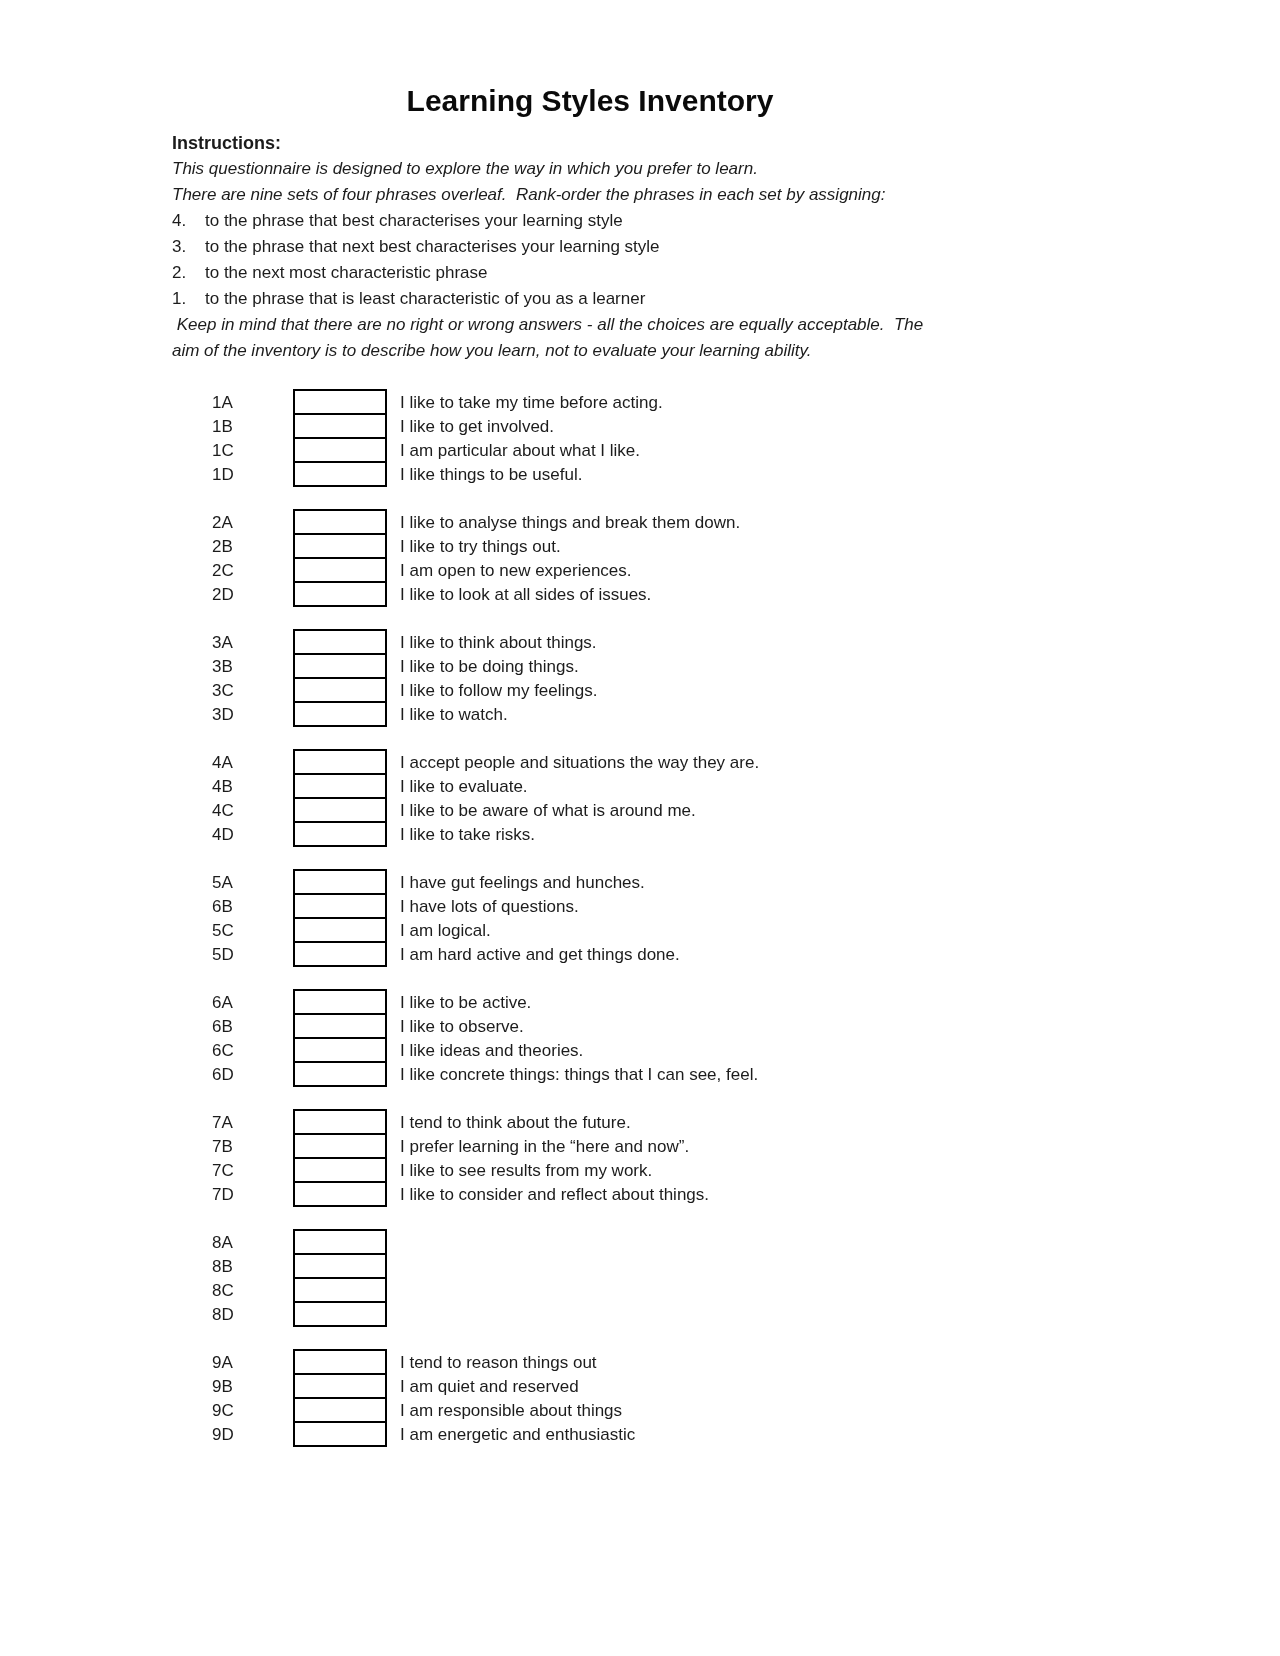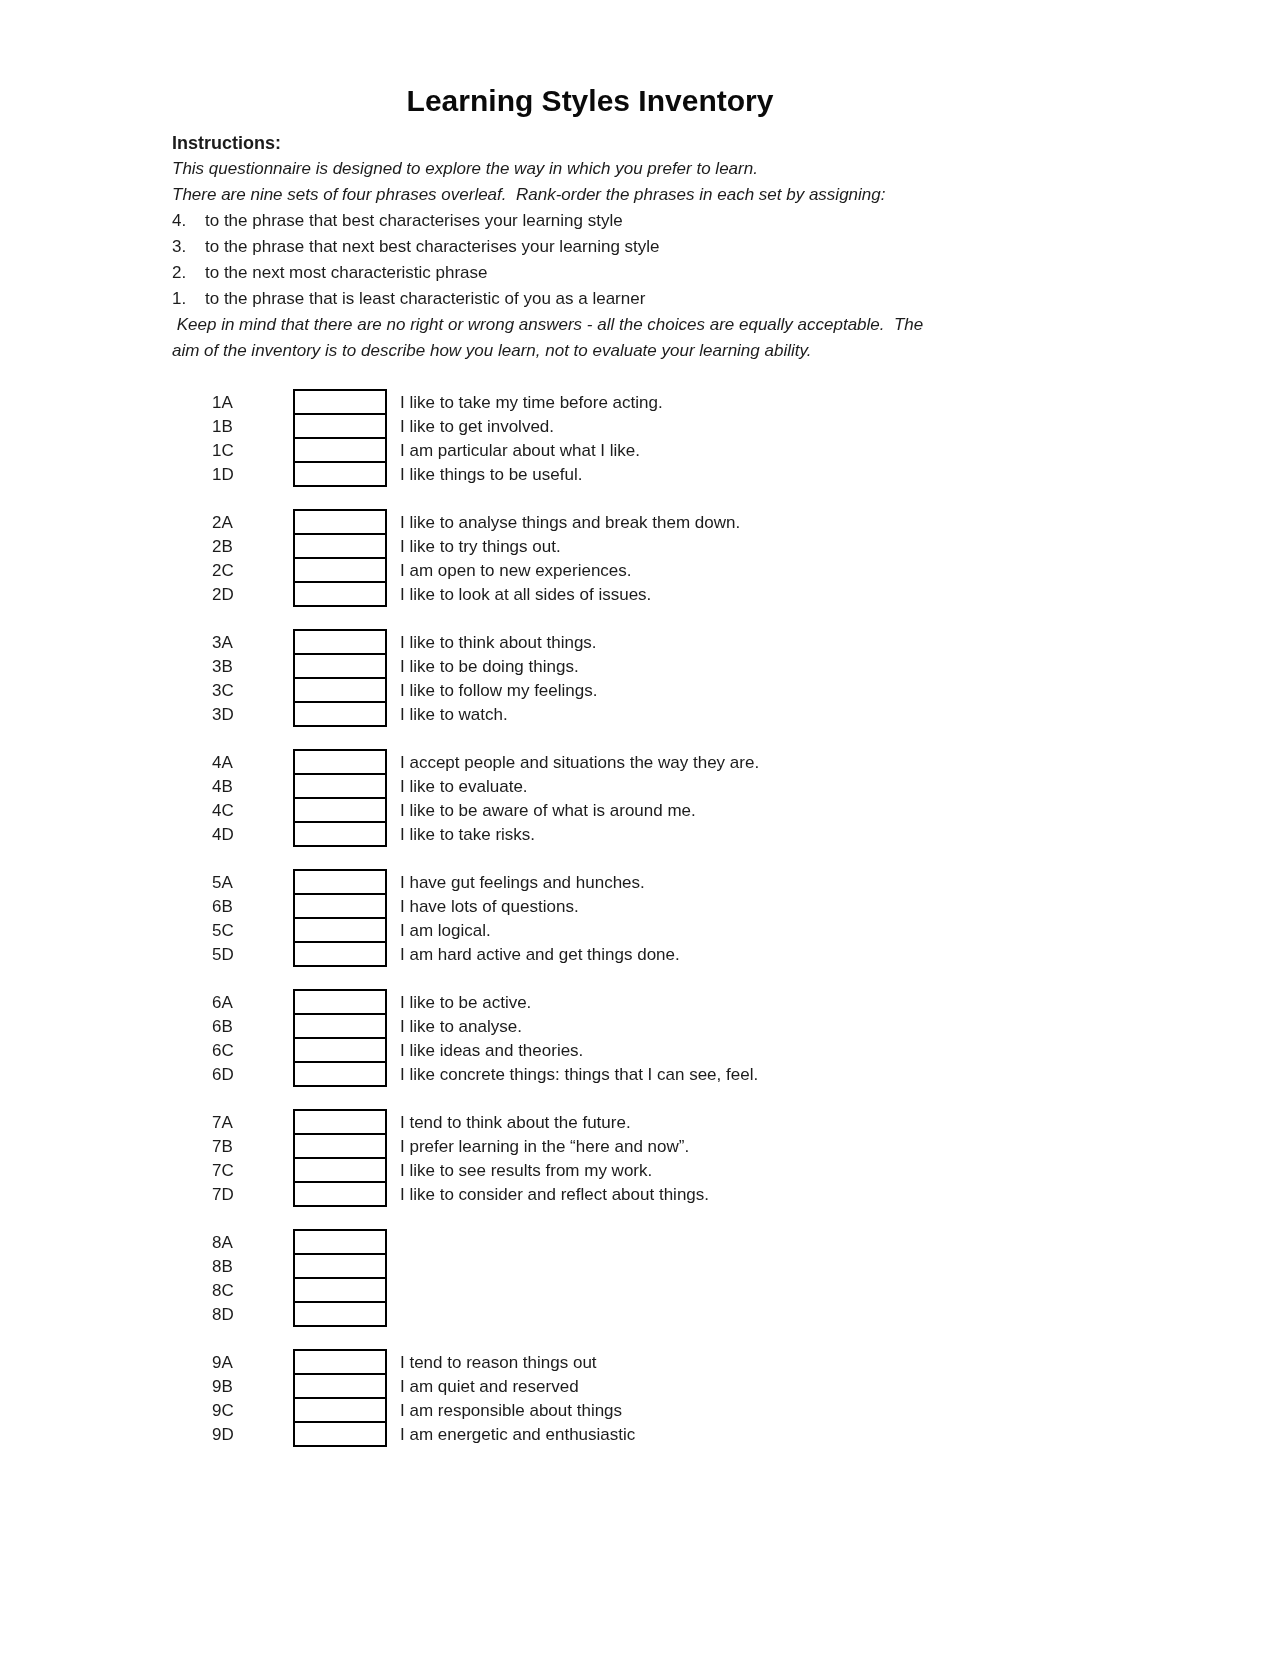--- a/index.html
+++ b/index.html
@@ -245,21 +245,21 @@
           <div class="qlabel">6D</div>
         </div>
         <div class="box-table">
           <div class="box-cell"></div>
           <div class="box-cell"></div>
           <div class="box-cell"></div>
           <div class="box-cell"></div>
         </div>
         <div class="phrases-col">
           <div class="phrase">I like to be active.</div>
-          <div class="phrase">I like to analyse.</div>
+          <div class="phrase">I like to observe.</div>
           <div class="phrase">I like ideas and theories.</div>
           <div class="phrase">I like concrete things: things that I can see, feel.</div>
         </div>
       </div>
       <div class="qset">
         <div class="labels-col">
           <div class="qlabel">7A</div>
           <div class="qlabel">7B</div>
           <div class="qlabel">7C</div>
           <div class="qlabel">7D</div>

